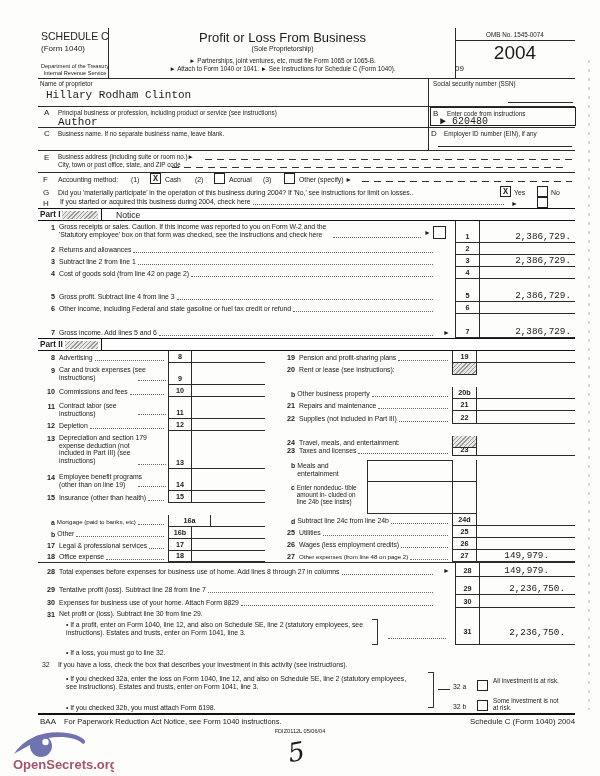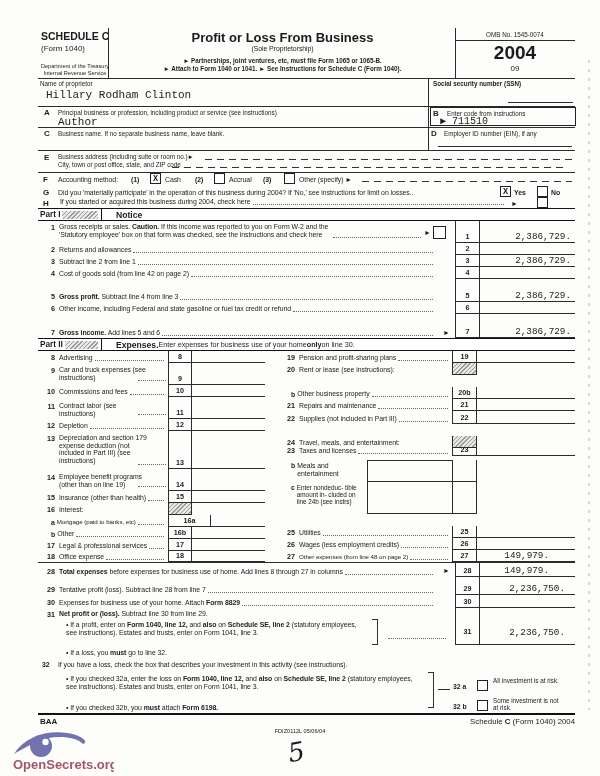--- a/index.html
+++ b/index.html
@@ -6,21 +6,21 @@
   .pg{position:relative;width:600px;height:776px;background:#fdfdfb;font-family:"Liberation Sans",sans-serif;color:#1b1b1b;overflow:hidden;}
   .abs{position:absolute;}
   .hl{position:absolute;background:#2b2b2b;height:1px;}
   .hl.thick{height:1.6px;background:#111;}
   .vl{position:absolute;background:#2b2b2b;width:1px;}
   .dash{position:absolute;height:1.4px;background:repeating-linear-gradient(90deg,#333 0 7px,transparent 7px 12px);}
   .t5{font-size:5.6px;line-height:6.2px;}
   .t6{font-size:6.3px;line-height:7px;}
   .t7{font-size:6.9px;line-height:7.7px;letter-spacing:-0.05px;}
   .t8{font-size:8px;line-height:9px;}
-  .b{font-weight:bold;}
+  .b{font-weight:normal;}
   .mono{font-family:"Liberation Mono","DejaVu Sans Mono",monospace;}
   .cb{position:absolute;width:11px;height:11px;border:1.2px solid #222;text-align:center;font:bold 8.5px "Liberation Mono",monospace;line-height:10px;background:#fff;box-sizing:border-box;}
   .row{position:absolute;}
   .lf{position:absolute;display:flex;align-items:flex-end;top:1px;bottom:1px;left:2px;}
   .rn{flex:none;width:15px;text-align:right;font-weight:bold;font-size:7.2px;margin-right:4px;}
   .sub{flex:none;font-weight:bold;font-size:6.9px;margin-right:2px;margin-left:11px;}
   .lab{font-size:6.9px;line-height:7.7px;letter-spacing:-0.05px;}
   .lab .blk{display:block;}
   .lead{flex:1;min-width:5px;border-bottom:1px dotted #666;margin:0 2px 1.5px 2px;height:0;}
   .nc{position:absolute;top:0;bottom:0;border-left:1px solid #2b2b2b;border-right:1px solid #2b2b2b;border-bottom:1px solid #2b2b2b;display:flex;align-items:flex-end;justify-content:center;font-weight:bold;font-size:7.2px;padding-bottom:1px;box-sizing:border-box;}
@@ -47,38 +47,38 @@
   <div class="abs t5" style="left:40px;top:70px;width:70px;text-align:center">Internal Revenue Service</div>
   <div class="vl" style="left:108px;top:28px;height:50px"></div>
   <div class="abs b" style="left:110px;top:30px;width:345px;text-align:center;font-size:13px">Profit or Loss From Business</div>
   <div class="abs t7" style="left:110px;top:45px;width:345px;text-align:center">(Sole Proprietorship)</div>
   <div class="abs t6 b" style="left:110px;top:57px;width:345px;text-align:center">► Partnerships, joint ventures, etc, must file Form 1065 or 1065-B.</div>
   <div class="abs t6 b" style="left:110px;top:65px;width:345px;text-align:center">► Attach to Form 1040 or 1041.    ► See Instructions for Schedule C (Form 1040).</div>
   <div class="vl" style="left:455px;top:28px;height:50px"></div>
   <div class="abs t6" style="left:455px;top:31px;width:120px;text-align:center">OMB No. 1545-0074</div>
   <div class="hl" style="left:455px;top:40px;width:120px"></div>
   <div class="abs b" style="left:455px;top:42px;width:120px;text-align:center;font-size:19px">2004</div>
-  <div class="abs t8" style="left:455px;top:64px;width:120px;text-align:center">09</div>
+  <div class="abs t8" style="left:455px;top:64px;width:120px;">09</div>
 
   <div class="hl" style="left:38px;top:78px;width:537px"></div>
   <div class="abs t6" style="left:40px;top:80px">Name of proprietor</div>
   <div class="abs mono" style="left:46px;top:89px;font-size:11px">Hillary Rodham Clinton</div>
   <div class="vl" style="left:428px;top:78px;height:28px"></div>
   <div class="abs t6 b" style="left:433px;top:80px">Social security number (SSN)</div>
   <div class="hl" style="left:508px;top:102px;width:65px"></div>
 
   <div class="hl" style="left:38px;top:106px;width:537px"></div>
   <div class="abs t8 b" style="left:44px;top:108px">A</div>
   <div class="abs t6" style="left:58px;top:109px">Principal business or profession, including product or service (see instructions)</div>
   <div class="abs mono" style="left:58px;top:116px;font-size:11px">Author</div>
   <div class="vl" style="left:428px;top:106px;height:44px"></div>
   <div class="abs" style="left:430px;top:107px;width:146px;height:19px;border:1.2px solid #222;box-sizing:border-box"></div>
   <div class="abs t8 b" style="left:433px;top:109px">B</div>
   <div class="abs t6" style="left:447px;top:110px">Enter code from instructions</div>
-  <div class="abs mono" style="left:440px;top:116px;font-size:10px">► 711510</div>
+  <div class="abs mono" style="left:440px;top:116px;font-size:10px">► 620480</div>
 
   <div class="hl" style="left:38px;top:127px;width:537px"></div>
   <div class="abs t8 b" style="left:44px;top:129px">C</div>
   <div class="abs t6" style="left:58px;top:130px">Business name. If no separate business name, leave blank.</div>
   <div class="abs t8 b" style="left:431px;top:129px">D</div>
   <div class="abs t6" style="left:444px;top:130px">Employer ID number (EIN), if any</div>
   <div class="hl" style="left:438px;top:146px;width:134px"></div>
 
   <div class="hl" style="left:38px;top:150px;width:537px"></div>
   <div class="abs t8 b" style="left:44px;top:153px">E</div>
@@ -235,26 +235,20 @@
     <div class="ac" style="left:442px;padding-right:4px">
         <span>2,386,729.</span>
       </div>
   </div>
 
   <div class="pbar" style="top:338px">
     <div class="ptag">
       <span class="pt">Part II</span>
       <span class="hatchfill hatchbg"></span>
     </div>
-    <div class="ptitle">
-      <span class="b">Expenses.</span>
-        <span style="font-size:7.2px"> Enter expenses for business use of your home </span>
-        <span class="b" style="font-size:7.2px">only</span>
-        <span style="font-size:7.2px"> on line 30.</span>
-    </div>
   </div>
 
   <div class="row" style="left:38px;top:351px;width:227px;height:12px">
     <div class="lf" style="right:99px">
         <span class="rn">8</span>
         <span class="lab">Advertising</span>
         <span class="lead"></span>
       </div>
     <div class="nc" style="left:130px;width:24px">
         <span>8</span>
@@ -339,28 +333,20 @@
         <span class="rn">15</span>
         <span class="lab">Insurance (other than health)</span>
         <span class="lead"></span>
       </div>
     <div class="nc" style="left:130px;width:24px">
         <span>15</span>
       </div>
     <div class="ac" style="left:154px"></div>
   </div>
 
-  <div class="row" style="left:38px;top:503px;width:227px;height:12px">
-    <div class="lf" style="right:99px">
-        <span class="rn">16</span>
-        <span class="lab">Interest:</span>
-      </div>
-    <div class="nc hatchbg" style="left:130px;width:24px"></div>
-    <div class="ac nob" style="left:154px"></div>
-  </div>
 
   <div class="row" style="left:38px;top:515px;width:227px;height:12px">
     <div class="lf" style="right:99px">
         <span class="sub">a</span>
         <span class="lab" style="font-size:6.2px">Mortgage (paid to banks, etc)</span>
         <span class="lead"></span>
       </div>
     <div class="nc" style="left:130px;width:43px">
         <span>16a</span>
       </div>
@@ -496,20 +482,31 @@
   <div class="row" style="left:278px;top:482px;width:297px;height:32px">
     <div class="lf" style="right:210px;align-items:flex-start;top:2px">
         <span class="sub">c</span>
         <span class="lab" style="width:62px;font-size:6.4px;line-height:7.2px">Enter nondeduc- tible amount in- cluded on line 24b (see instrs)</span>
       </div>
     <div class="abs" style="left:89px;top:0;bottom:0;width:85px;border-left:1px solid #2b2b2b;border-bottom:1px solid #2b2b2b;box-sizing:border-box"></div>
     <div class="nc" style="left:174px;width:25px"></div>
     <div class="ac nob" style="left:199px"></div>
   </div>
 
+  <div class="row" style="left:278px;top:514px;width:297px;height:12px">
+    <div class="lf" style="right:125px">
+        <span class="sub">d</span>
+        <span class="lab">Subtract line 24c from line 24b</span>
+        <span class="lead"></span>
+      </div>
+    <div class="nc" style="left:174px;width:25px">
+        <span>24d</span>
+      </div>
+    <div class="ac" style="left:199px"></div>
+  </div>
 
   <div class="row" style="left:278px;top:526px;width:297px;height:12px">
     <div class="lf" style="right:125px">
         <span class="rn">25</span>
         <span class="lab">Utilities</span>
         <span class="lead"></span>
       </div>
     <div class="nc" style="left:174px;width:25px">
         <span>25</span>
       </div>
@@ -617,20 +614,21 @@
   <div class="abs t6" style="left:493px;top:677px;width:72px">All investment is at risk.</div>
   <div class="abs t7" style="left:66px;top:704px;width:300px">
     <span>• If you checked 32b, you </span><span class="b">must</span><span> attach </span><span class="b">Form 6198.</span>
   </div>
   <div class="abs t7 b" style="left:453px;top:703px">32 b</div>
   <div class="cb" style="left:477px;top:700px"></div>
   <div class="abs t6" style="left:493px;top:697px;width:72px">Some investment is not at risk.</div>
 
   <div class="hl thick" style="left:38px;top:713px;width:537px"></div>
   <div class="abs t8 b" style="left:40px;top:717px">BAA</div>
+  <div class="abs b" style="left:64px;top:717px;font-size:7.5px">For Paperwork Reduction Act Notice, see Form 1040 instructions.</div>
   <div class="abs" style="left:375px;top:717px;width:200px;text-align:right;font-size:7.8px">
     <span>Schedule </span><span class="b">C</span><span> (Form 1040) 2004</span>
   </div>
   <div class="abs t5" style="left:200px;top:728px;width:200px;text-align:center">FDIZ0112L   05/06/04</div>
 
   <div class="abs" style="left:10px;top:727px">
     <svg width="104" height="46" viewBox="0 0 104 46">
       <path d="M4 27 C16 7 44 1 66 8 C74 11 78 15 73 17 C66 9 42 7 26 15 C16 20 9 24 4 27 Z" fill="#7173ae"></path>
       <circle cx="31" cy="19" r="11" fill="#7173ae"></circle>
       <circle cx="35.5" cy="15" r="3.2" fill="#ffffff"></circle>

